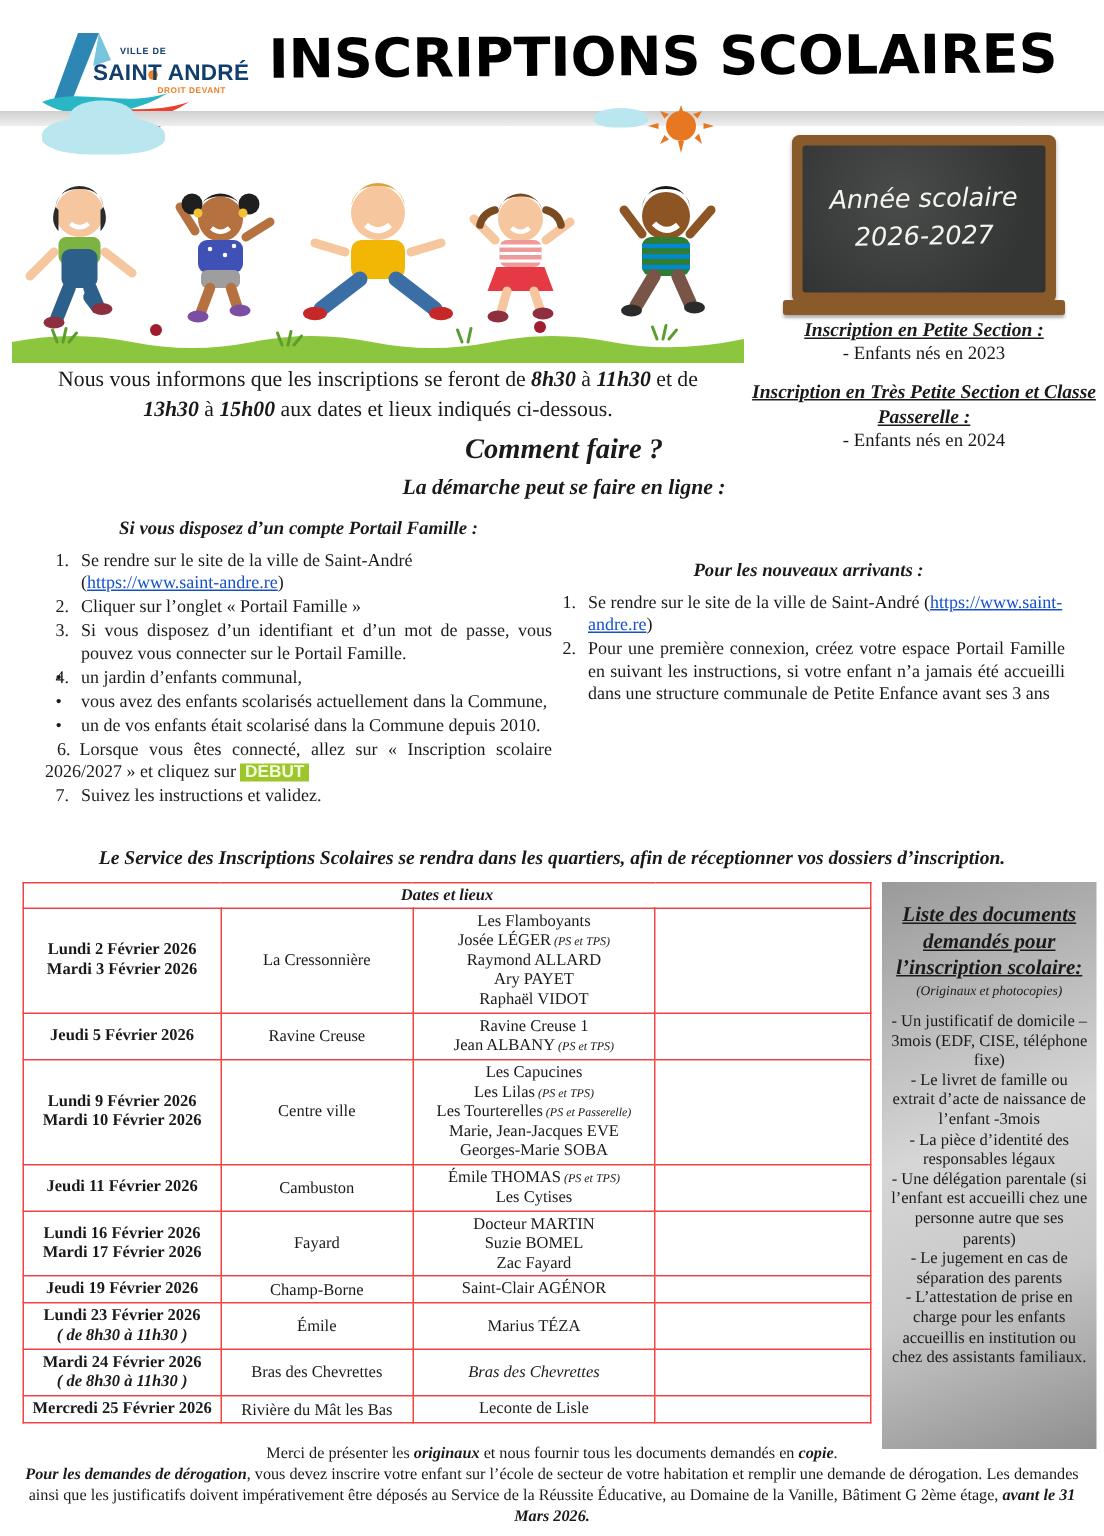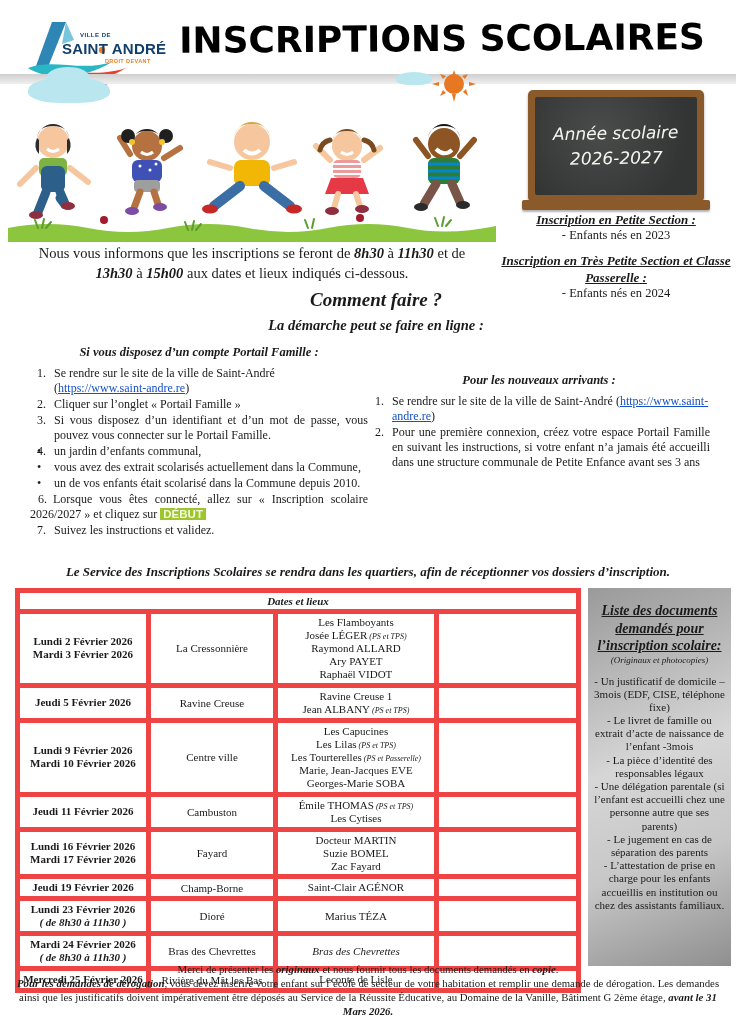--- a/index.html
+++ b/index.html
@@ -70,21 +70,21 @@
   .hl{background:#9dc62d;color:#f4fade;padding:0 3px;font-family:"Liberation Sans",sans-serif;
       font-size:11.5px;font-weight:bold;margin-top:36px;}
 
   
   .service{position:absolute;left:0;top:564px;width:736px;text-align:center;
            font-size:13px;font-weight:bold;font-style:italic;}
 
   
   .sched{position:absolute;left:15px;top:588px;width:566px;border-collapse:collapse;
          font-size:11px;}
-  .sched td,.sched th{border:5px solid #ef4444;padding:2px 2px;vertical-align:middle;text-align:center;}
+  .sched td,.sched th{border:1px solid #ef4444;padding:2px 2px;vertical-align:middle;text-align:center;}
   .sched .caption{font-weight:bold;font-style:italic;font-size:11px;padding:2px;}
   .sched th{font-weight:bold;font-style:italic;font-size:11.5px;padding:3px 2px;}
   .sched .dcell{font-weight:bold;line-height:1.18;}
   .sched .dcell .it{font-style:italic;}
   .sched .ecole{line-height:1.18;}
   .sched .ecole .note{font-size:8px;font-style:italic;}
   .sched .ecole .iname{font-style:italic;}
 
   
   .docs{position:absolute;left:588px;top:588px;width:143px;height:378px;box-sizing:border-box;
@@ -248,21 +248,21 @@
   <div class="how-sub">La démarche peut se faire en ligne :</div>
 
   <div class="col col-left">
     <div class="col-head">Si vous disposez d’un compte Portail Famille :</div>
     <div id="left-list">
         <div class="li"><span class="marker">1.</span><span><span>Se rendre sur le site de la ville de Saint-André (</span><span class="link">https://www.saint-andre.re</span><span>)</span></span></div>
         <div class="li"><span class="marker">2.</span><span><span>Cliquer sur l’onglet « Portail Famille »</span></span></div>
         <div class="li just"><span class="marker">3.</span><span><span>Si vous disposez d’un identifiant et d’un mot de passe, vous pouvez vous connecter sur le Portail Famille.</span></span></div>
         <div class="li just"><span class="marker">4.</span></div>
         <div class="li"><span class="marker">•</span><span><span>un jardin d’enfants communal,</span></span></div>
-        <div class="li"><span class="marker">•</span><span><span>vous avez des extrait scolarisés actuellement dans la Commune,</span></span></div>
+        <div class="li"><span class="marker">•</span><span><span>vous avez des enfants scolarisés actuellement dans la Commune,</span></span></div>
         <div class="li"><span class="marker">•</span><span><span>un de vos enfants était scolarisé dans la Commune depuis 2010.</span></span></div>
         <div class="li flat just"><span class="marker">6.</span><span><span>Lorsque vous êtes connecté, allez sur « Inscription scolaire 2026/2027 » et cliquez sur </span><span class="hl">DÉBUT</span></span></div>
         <div class="li"><span class="marker">7.</span><span><span>Suivez les instructions et validez.</span></span></div>
       </div>
   </div>
   <div class="col col-right">
     <div class="col-head">Pour les nouveaux arrivants :</div>
     <div id="right-list">
         <div class="li"><span class="marker">1.</span><span><span>Se rendre sur le site de la ville de Saint-André (</span><span class="link">https://www.saint-andre.re</span><span>)</span></span></div>
         <div class="li just"><span class="marker">2.</span><span><span>Pour une première connexion, créez votre espace Portail Famille en suivant les instructions, si votre enfant n’a jamais été accueilli dans une structure communale de Petite Enfance avant ses 3 ans</span></span></div>
@@ -355,21 +355,21 @@
           <td>
             <div class="ecole"><span>Saint-Clair AGÉNOR</span></div>
           </td>
           <td></td>
         </tr>
         <tr>
           <td class="dcell">
             <div>Lundi 23 Février 2026</div>
             <div class="it">( de 8h30 à 11h30 )</div>
           </td>
-          <td>Dioré</td>
+          <td>Émile</td>
           <td>
             <div class="ecole"><span>Marius TÉZA</span></div>
           </td>
           <td></td>
         </tr>
         <tr>
           <td class="dcell">
             <div>Mardi 24 Février 2026</div>
             <div class="it">( de 8h30 à 11h30 )</div>
           </td>

